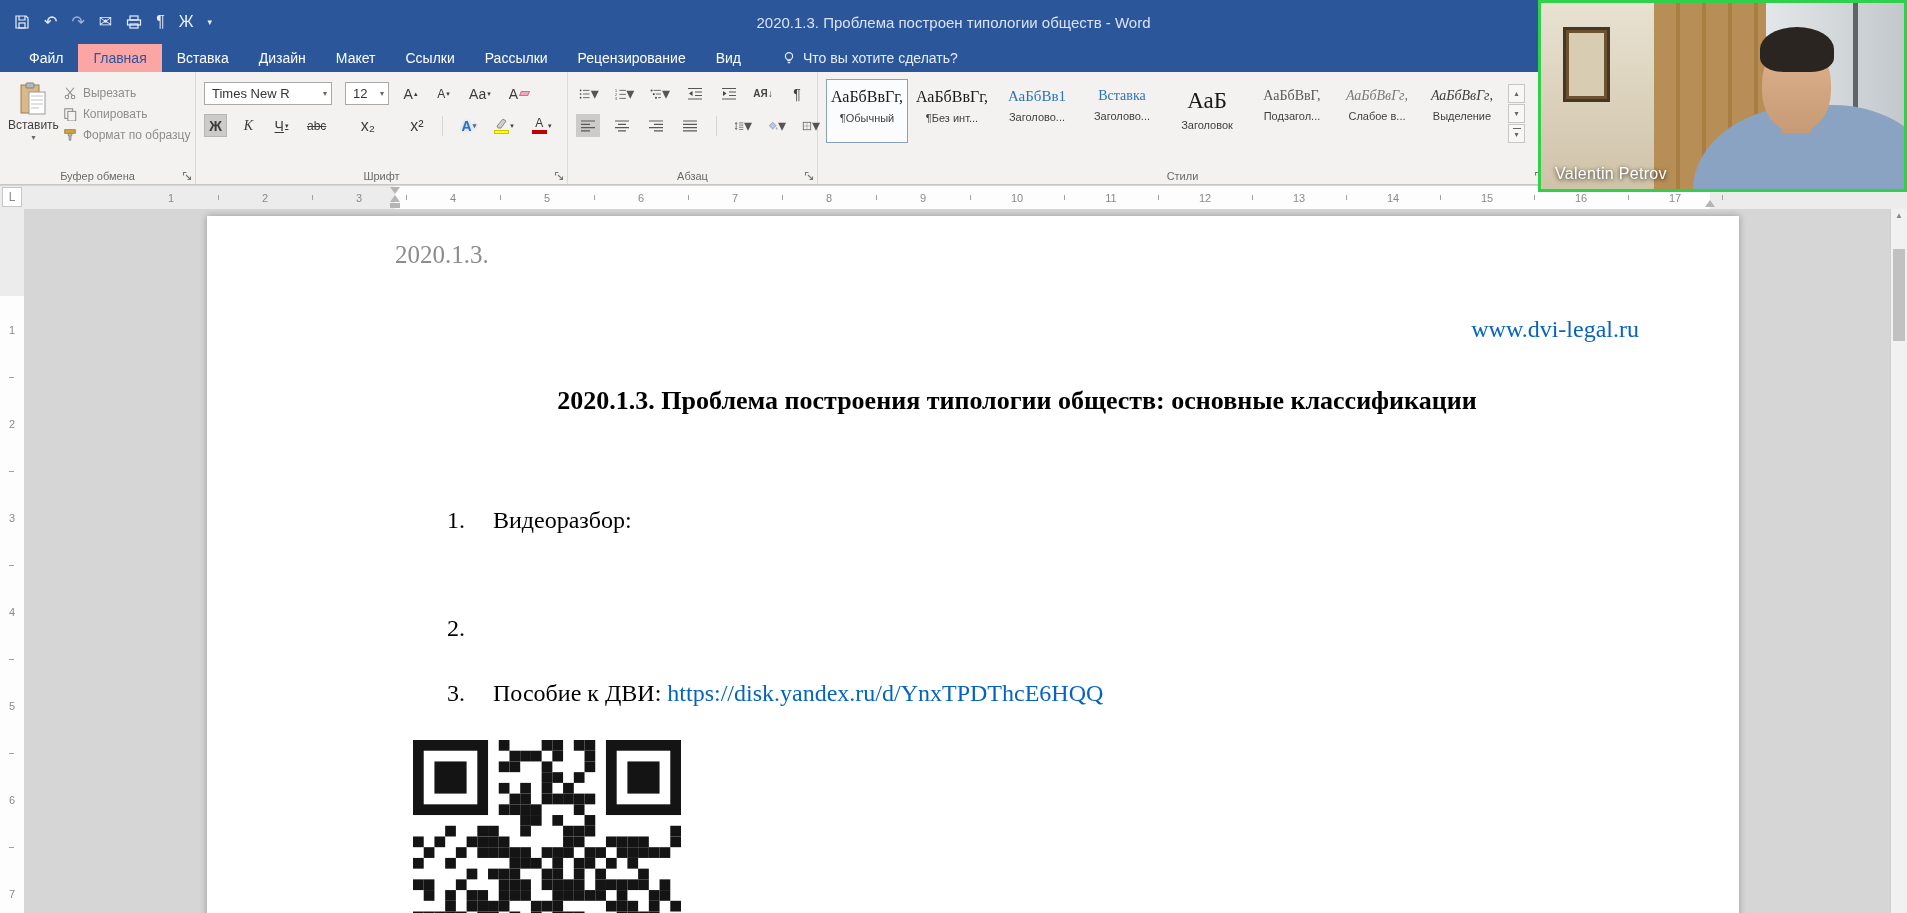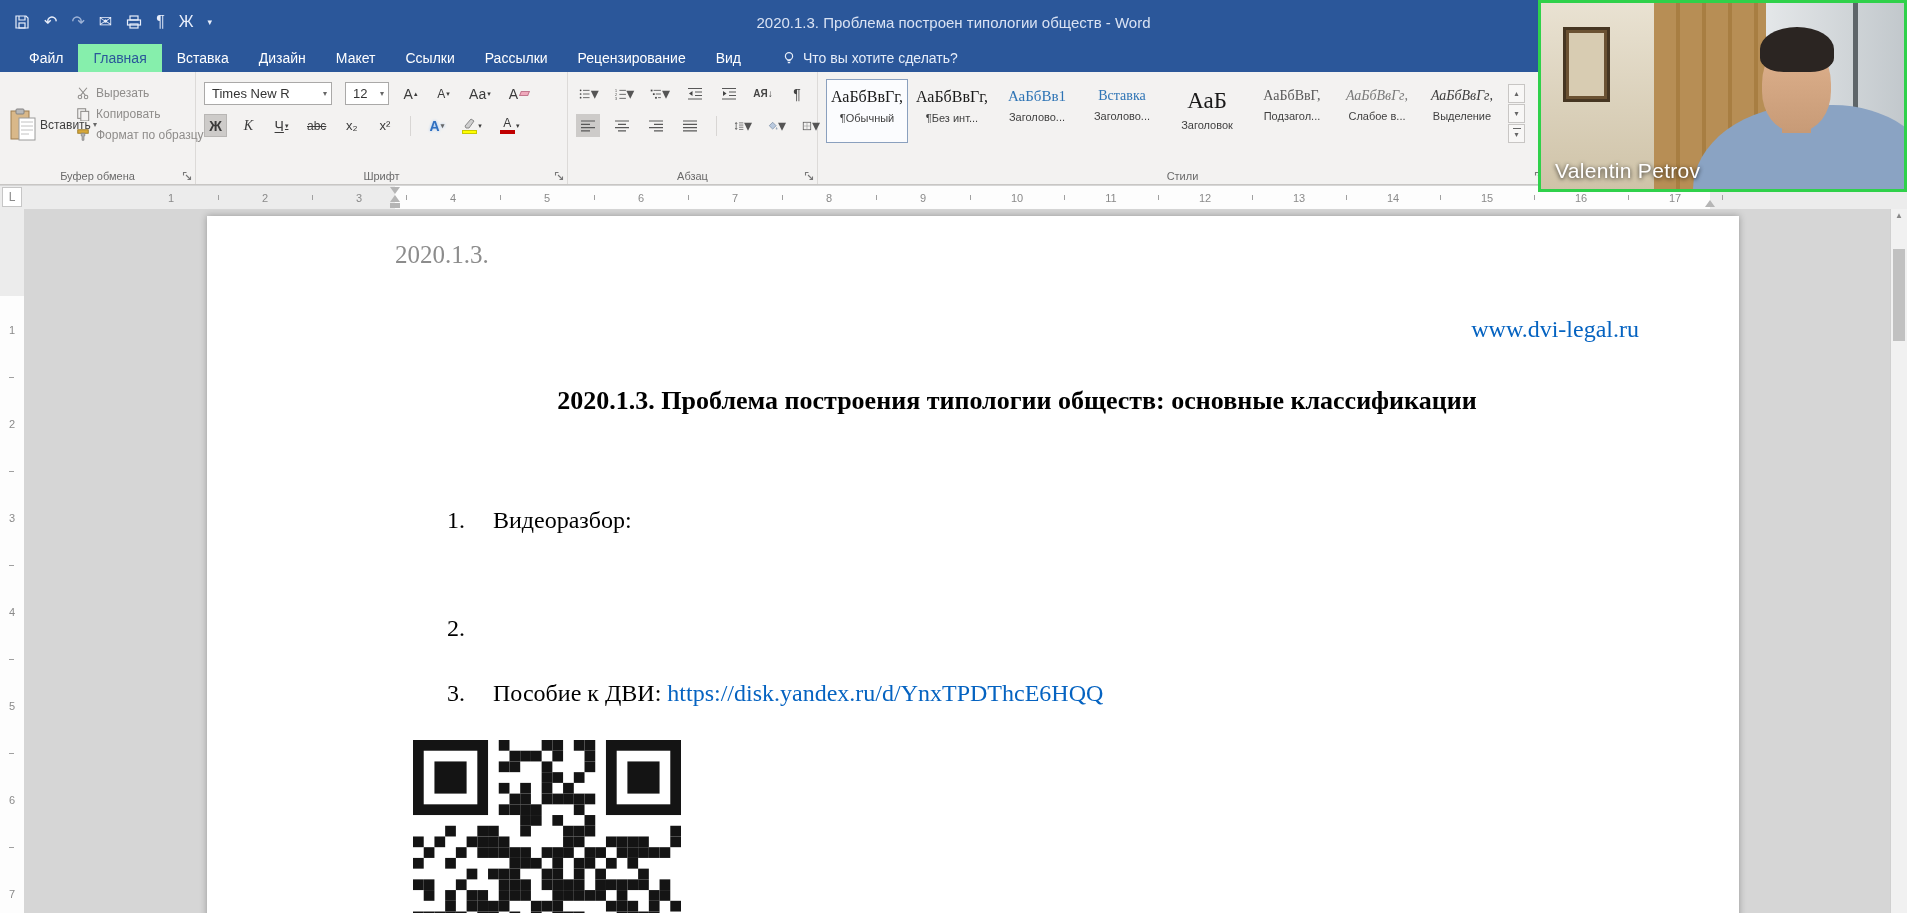--- a/index.html
+++ b/index.html
@@ -9,53 +9,53 @@
   
   .titlebar{position:absolute;left:0;top:0;right:0;height:44px;background:#2b579a;display:flex;align-items:center;color:#fff;}
   .qat{display:flex;align-items:center;gap:14px;padding-left:14px;z-index:2;}
   .qat .qi{font-size:16px;line-height:1;color:#e8eefb;cursor:default;}
   .qat .qi.dim{color:#9db2d6;}
   .win-title{position:absolute;left:0;right:0;text-align:center;font-size:15px;color:#d9e2f3;pointer-events:none;}
 
   
   .tabsrow{position:absolute;left:0;top:44px;right:0;height:28px;background:#2b579a;display:flex;align-items:stretch;padding-left:14px;}
   .tab{display:flex;align-items:center;padding:0 15px;font-size:14px;color:#fff;}
-  .tab.active{background:#86efac;color:#2b579a;}
+  .tab.active{background:#fca5a5;color:#2b579a;}
   .tellme{display:flex;align-items:center;gap:7px;margin-left:26px;color:#e6edf9;font-size:14px;}
 
   
   .ribbon{position:absolute;left:0;top:72px;right:0;height:113px;background:#f3f2f1;border-bottom:1px solid #c8c6c4;display:flex;}
   .grp{position:relative;flex:none;border-right:1px solid #dcdad8;padding:10px 8px 16px;}
   .grp-label{position:absolute;left:0;right:0;bottom:2px;text-align:center;font-size:11px;color:#6a6a6a;}
   .dlg{position:absolute;right:3px;bottom:3px;}
   .g-clip{width:196px;display:flex;}
   .g-font{width:372px;}
   .g-par{width:250px;}
   .g-sty{width:730px;}
 
-  .paste{width:64px;display:flex;align-items:center;gap:2px;cursor:default;}
+  .paste{width:64px;display:flex;flex-direction:column;align-items:center;gap:2px;cursor:default;}
   .paste .plabel{font-size:12px;color:#3f3f3f;}
   .clip-actions{display:flex;flex-direction:column;gap:7px;margin-left:4px;margin-top:4px;}
   .clip-item{display:flex;align-items:center;gap:6px;font-size:12px;color:#8f8d8b;white-space:nowrap;text-align:right;}
 
   .frow{display:flex;align-items:center;gap:10px;}
   .frow2{margin-top:9px;}
   .combo{height:23px;background:#fff;border:1px solid #aaa9a8;display:flex;align-items:center;padding:0 4px 0 7px;font-size:13px;color:#333;}
   .combo .arr{margin-left:5px;}
   .c-family{width:128px;}
   .c-size{width:44px;margin-left:3px;}
   .arr{font-size:8px;color:#666;line-height:1;}
   .lb{height:23px;min-width:23px;display:flex;align-items:center;justify-content:center;font-size:14px;color:#3b3b3b;padding:0 3px;border:1px solid transparent;}
   .lb .mark{font-size:7px;margin-left:1px;}
   .pressed{background:#cdcbc9;border:1px solid #b8b6b4;}
   .b-bold{font-weight:bold;}
   .b-italic{font-style:italic;font-family:"Liberation Serif",serif;}
   .b-under{text-decoration:underline;}
   .b-strike{text-decoration:line-through;font-size:12px;}
-  .b-subsup{font-size:13px;}
+  .b-subsup{font-size:16px;margin-left:16px;}
   .b-effects{color:#2f6fc0;text-shadow:0 0 3px #9cc3ef;font-weight:bold;}
   .vdiv{width:1px;height:20px;background:#d8d6d4;margin:0 4px;flex:none;}
   .colstack{display:flex;flex-direction:column;align-items:center;line-height:1;}
   .cbar{width:15px;height:4px;margin-top:1px;}
   .eraser{width:9px;height:5px;background:#f0a9bc;border:1px solid #c2788e;transform:skewX(-22deg);margin-left:2px;}
 
   .pbtn{height:23px;min-width:24px;display:flex;align-items:center;justify-content:center;padding:0 2px;border:1px solid transparent;color:#555;}
   .pbtn svg{display:block;}
   .sort-txt{font-size:10px;font-weight:bold;color:#444;}
   .pil{font-size:14px;color:#444;}
@@ -115,21 +115,21 @@
   .wc-wall{position:absolute;left:0;top:0;width:31%;height:100%;background:linear-gradient(180deg,#e9e2d2,#cfc3a8);}
   .wc-frame{position:absolute;left:6%;top:13%;width:13%;height:40%;background:#6b5233;border:3px solid #463622;}
   .wc-frame-inner{position:absolute;left:3px;top:3px;right:3px;bottom:3px;background:#d8ccb2;}
   .wc-wood{position:absolute;left:31%;top:0;width:31%;height:100%;background:repeating-linear-gradient(90deg,#b78e55 0 22px,#a87e42 22px 26px);}
   .wc-window{position:absolute;left:62%;top:0;width:38%;height:100%;background:linear-gradient(90deg,#e4e7e9,#c2c8cc);}
   .wc-mullion{position:absolute;left:86%;top:0;width:5px;height:100%;background:#5e6569;}
   .wc-shirt{position:absolute;left:42%;right:-8%;bottom:-3%;height:48%;background:#8aa3c3;border-radius:48% 42% 0 0/95% 80% 0 0;}
   .wc-neck{position:absolute;left:66.5%;top:58%;width:8%;height:12%;background:#c79a76;}
   .wc-head{position:absolute;left:61%;top:20%;width:19%;height:49%;background:linear-gradient(180deg,#e0b38f,#c89b77);border-radius:48% 48% 44% 44%;}
   .wc-hair{position:absolute;left:60.2%;top:13%;width:20.6%;height:24%;background:#2b2522;border-radius:55% 55% 35% 35%;}
-  .wc-name{position:absolute;left:14px;bottom:6px;font-size:21px;color:#fff;text-shadow:0 1px 4px rgba(0,0,0,.85);letter-spacing:.3px;}
+  .wc-name{position:absolute;left:14px;bottom:6px;font-size:16px;color:#fff;text-shadow:0 1px 4px rgba(0,0,0,.85);letter-spacing:.3px;}
 
   svg.icon{display:block;}
 </style>
 </head>
 <body>
 
 <div class="screen">
 
   <div class="titlebar">
     <div class="qat">

